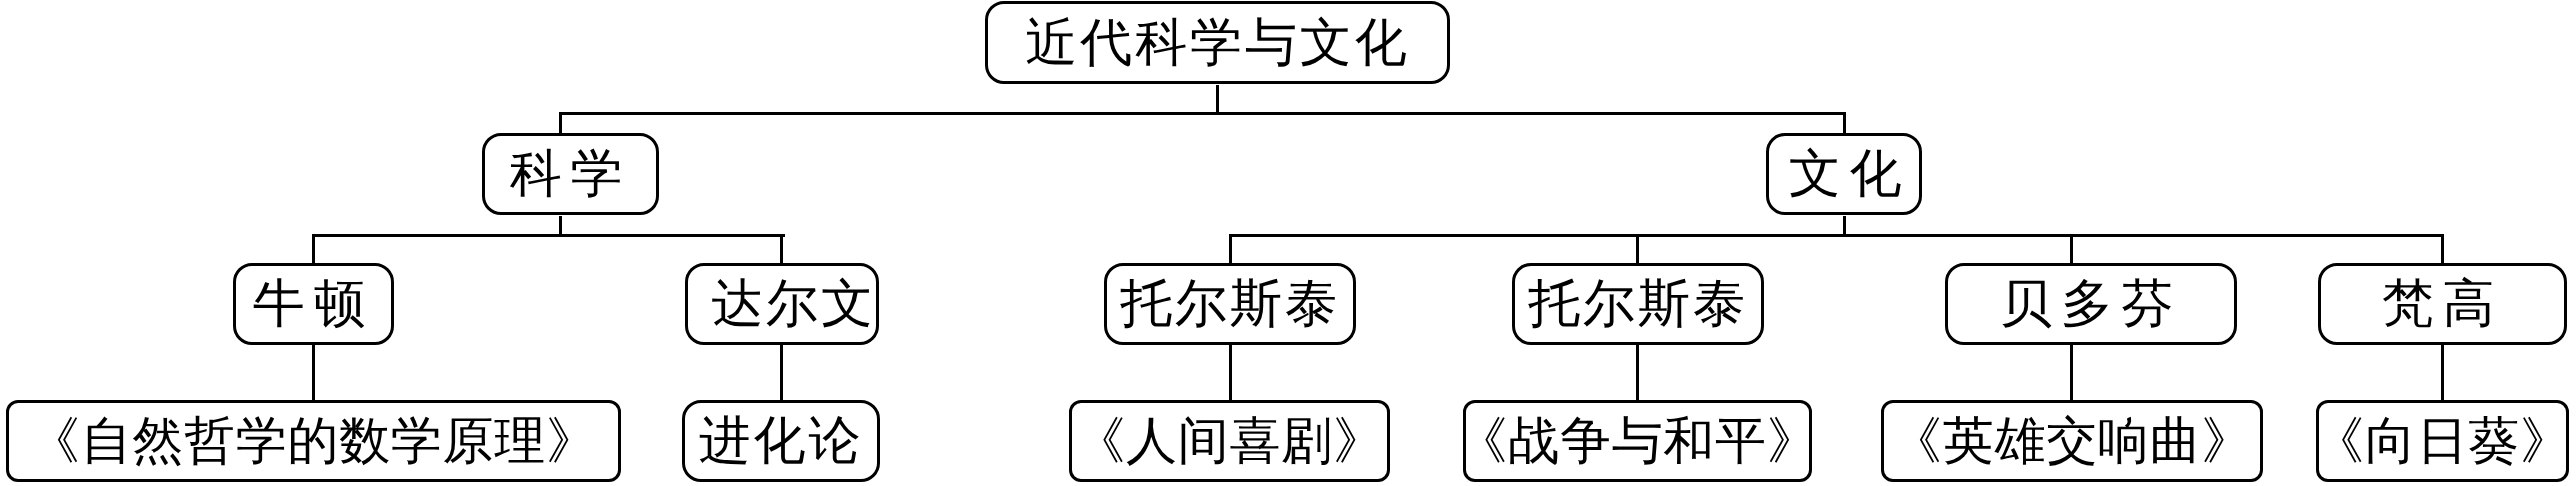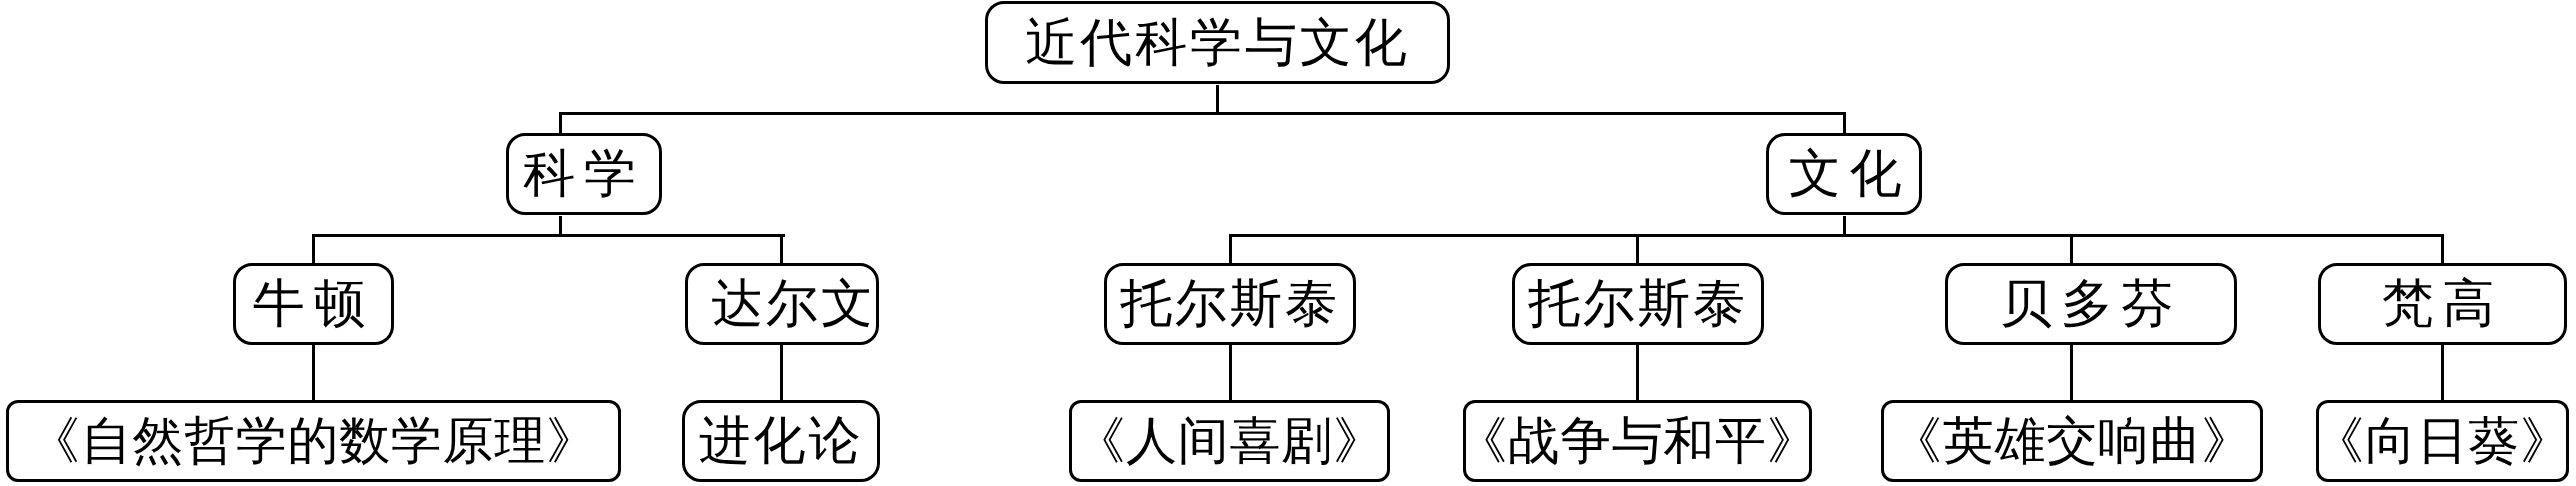--- a/index.html
+++ b/index.html
@@ -62,21 +62,21 @@
   <div class="line v" style="left:780px;top:345px;height:55px;"></div>
   <div class="line v" style="left:1229px;top:345px;height:55px;"></div>
   <div class="line v" style="left:1636px;top:345px;height:55px;"></div>
   <div class="line v" style="left:2070px;top:345px;height:55px;"></div>
   <div class="line v" style="left:2441px;top:345px;height:55px;"></div>
 
   <div class="node" style="left:985px;top:1.4px;width:465px;height:83px;">
     <span>近代科学与文化</span>
   </div>
 
-  <div class="node small" style="left:482px;top:133px;width:156px;height:82px;margin-left:24px;">
+  <div class="node small" style="left:482px;top:133px;width:177px;height:82px;">
     <span>科学</span>
   </div>
   <div class="node small" style="left:1766px;top:133px;width:156px;height:82px;padding-left:11px;">
     <span>文化</span>
   </div>
 
   <div class="node small" style="left:233px;top:263px;width:161px;height:82px;">
     <span>牛顿</span>
   </div>
   <div class="node" style="left:685px;top:263px;width:194px;height:82px;padding-left:23px;">

